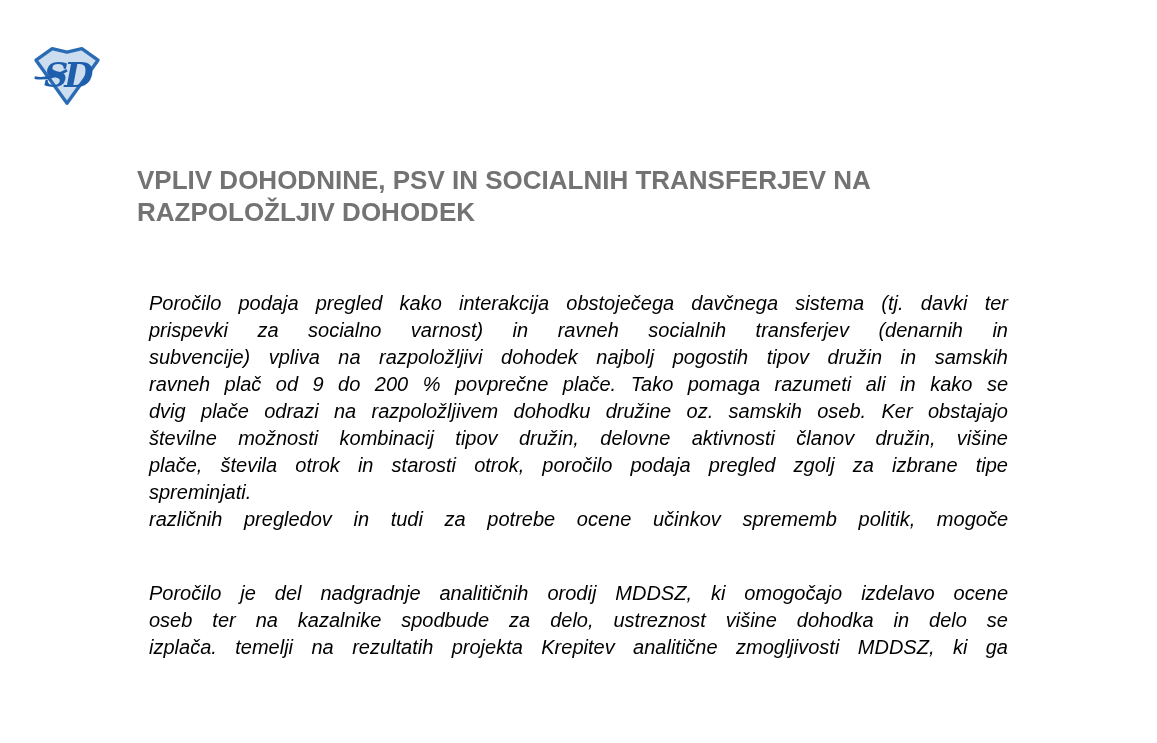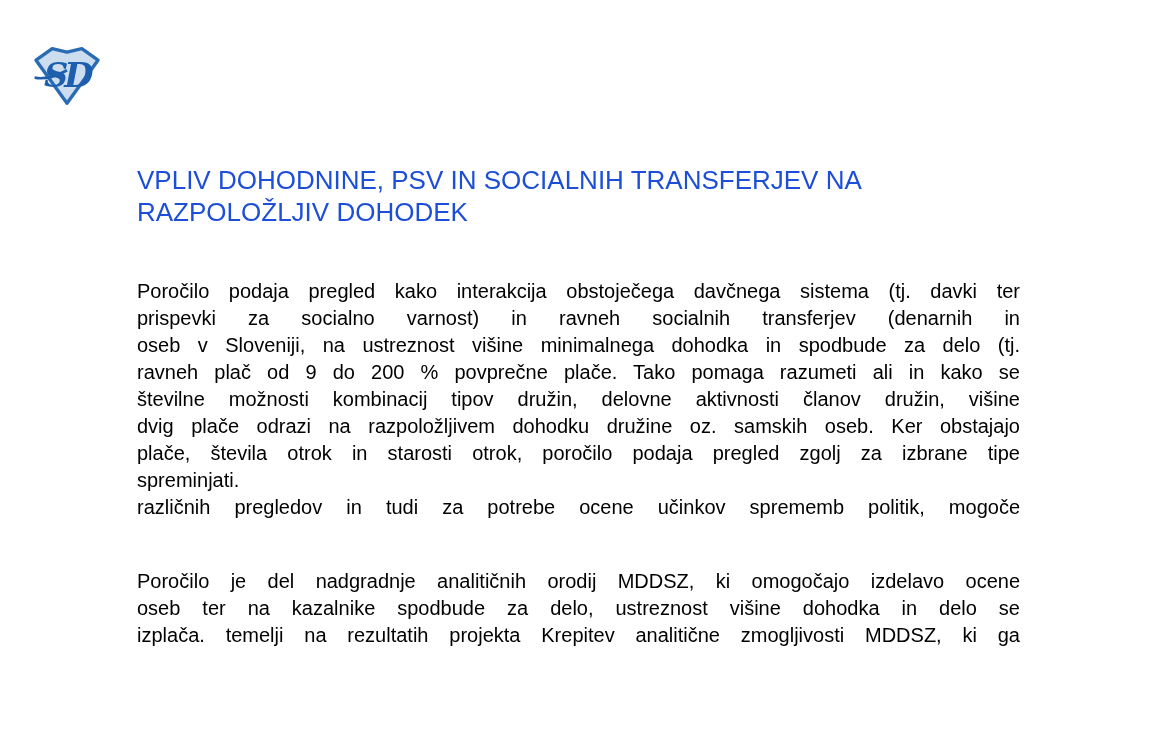--- a/index.html
+++ b/index.html
@@ -28,35 +28,35 @@
     height: 62px;
   }
   .logo svg { display: block; width: 100%; height: 100%; }
   .title {
     position: absolute;
     left: 137px;
     top: 164px;
     width: 883px;
     margin: 0;
     font-size: 26px;
-    font-weight: normal;
+    font-weight: bold;
     line-height: 32px;
     text-align: center;
-    color: #1d4ed8;
+    color: #737373;
   }
   .body-text {
     position: absolute;
     left: 137px;
     top: 278px;
     width: 883px;
     font-size: 20px;
     line-height: 27px;
     color: #000000;
   }
-  .para { margin: 0; padding: 0; }
+  .para { margin: 12px; padding: 0; font-style: italic; }
   .para + .para { margin-top: 47px; }
   .line {
     display: block;
     text-align: justify;
     text-align-last: justify;
     white-space: normal;
   }
   .line.final {
     text-align-last: left;
   }
@@ -76,24 +76,24 @@
 
   <h1 class="title">
     <span class="line final" style="text-align:center">VPLIV DOHODNINE, PSV IN SOCIALNIH TRANSFERJEV NA</span>
     <span class="line final" style="text-align:center">RAZPOLOŽLJIV DOHODEK</span>
   </h1>
 
   <div class="body-text">
     <p class="para">
       <span class="line">Poročilo podaja pregled kako interakcija obstoječega davčnega sistema (tj. davki ter</span>
       <span class="line">prispevki za socialno varnost) in ravneh socialnih transferjev (denarnih in</span>
-      <span class="line">oseb v Sloveniji, na ustreznost višine minimalnega dohodka in spodbude za delo (tj.</span>
+      <span class="line">subvencije) vpliva na razpoložljivi dohodek najbolj pogostih tipov družin in samskih</span>
       <span class="line">ravneh plač od 9 do 200 % povprečne plače. Tako pomaga razumeti ali in kako se</span>
+      <span class="line">dvig plače odrazi na razpoložljivem dohodku družine oz. samskih oseb. Ker obstajajo</span>
       <span class="line">številne možnosti kombinacij tipov družin, delovne aktivnosti članov družin, višine</span>
-      <span class="line">dvig plače odrazi na razpoložljivem dohodku družine oz. samskih oseb. Ker obstajajo</span>
       <span class="line">plače, števila otrok in starosti otrok, poročilo podaja pregled zgolj za izbrane tipe</span>
       <span class="line final">spreminjati.</span>
       <span class="line">različnih pregledov in tudi za potrebe ocene učinkov sprememb politik, mogoče</span>
     </p>
     <p class="para">
       <span class="line">Poročilo je del nadgradnje analitičnih orodij MDDSZ, ki omogočajo izdelavo ocene</span>
       <span class="line">oseb ter na kazalnike spodbude za delo, ustreznost višine dohodka in delo se</span>
       <span class="line">izplača. temelji na rezultatih projekta Krepitev analitične zmogljivosti MDDSZ, ki ga</span>
 
     </p>

